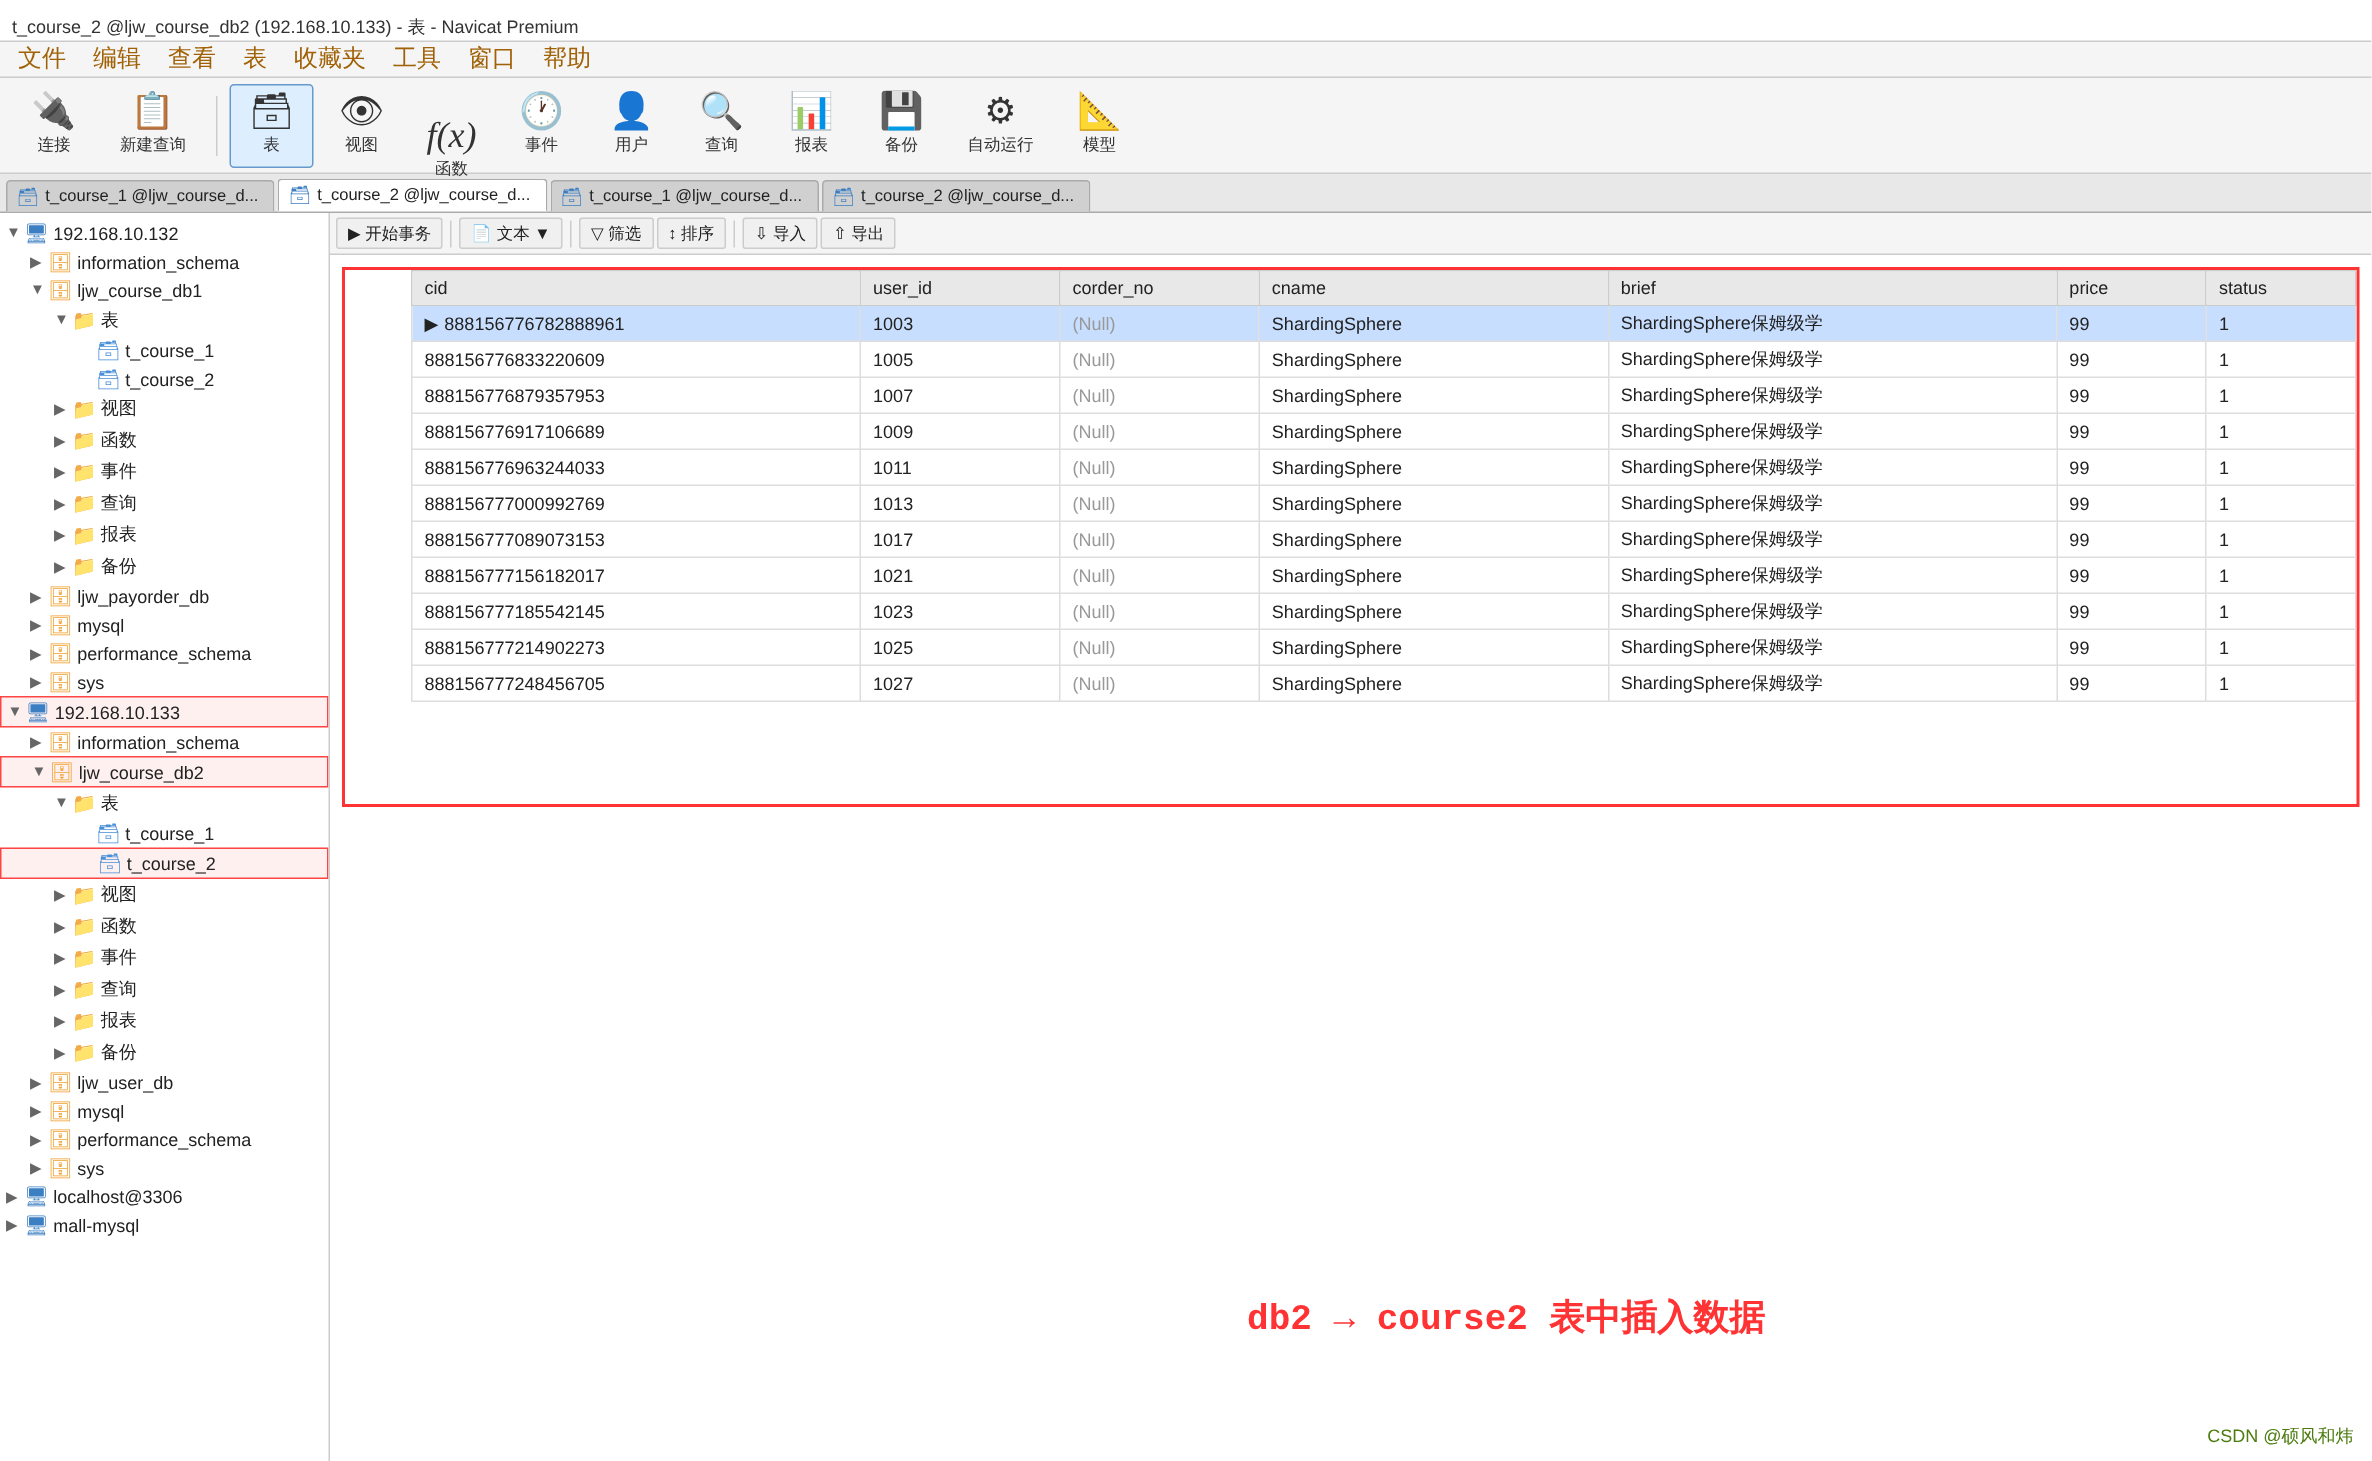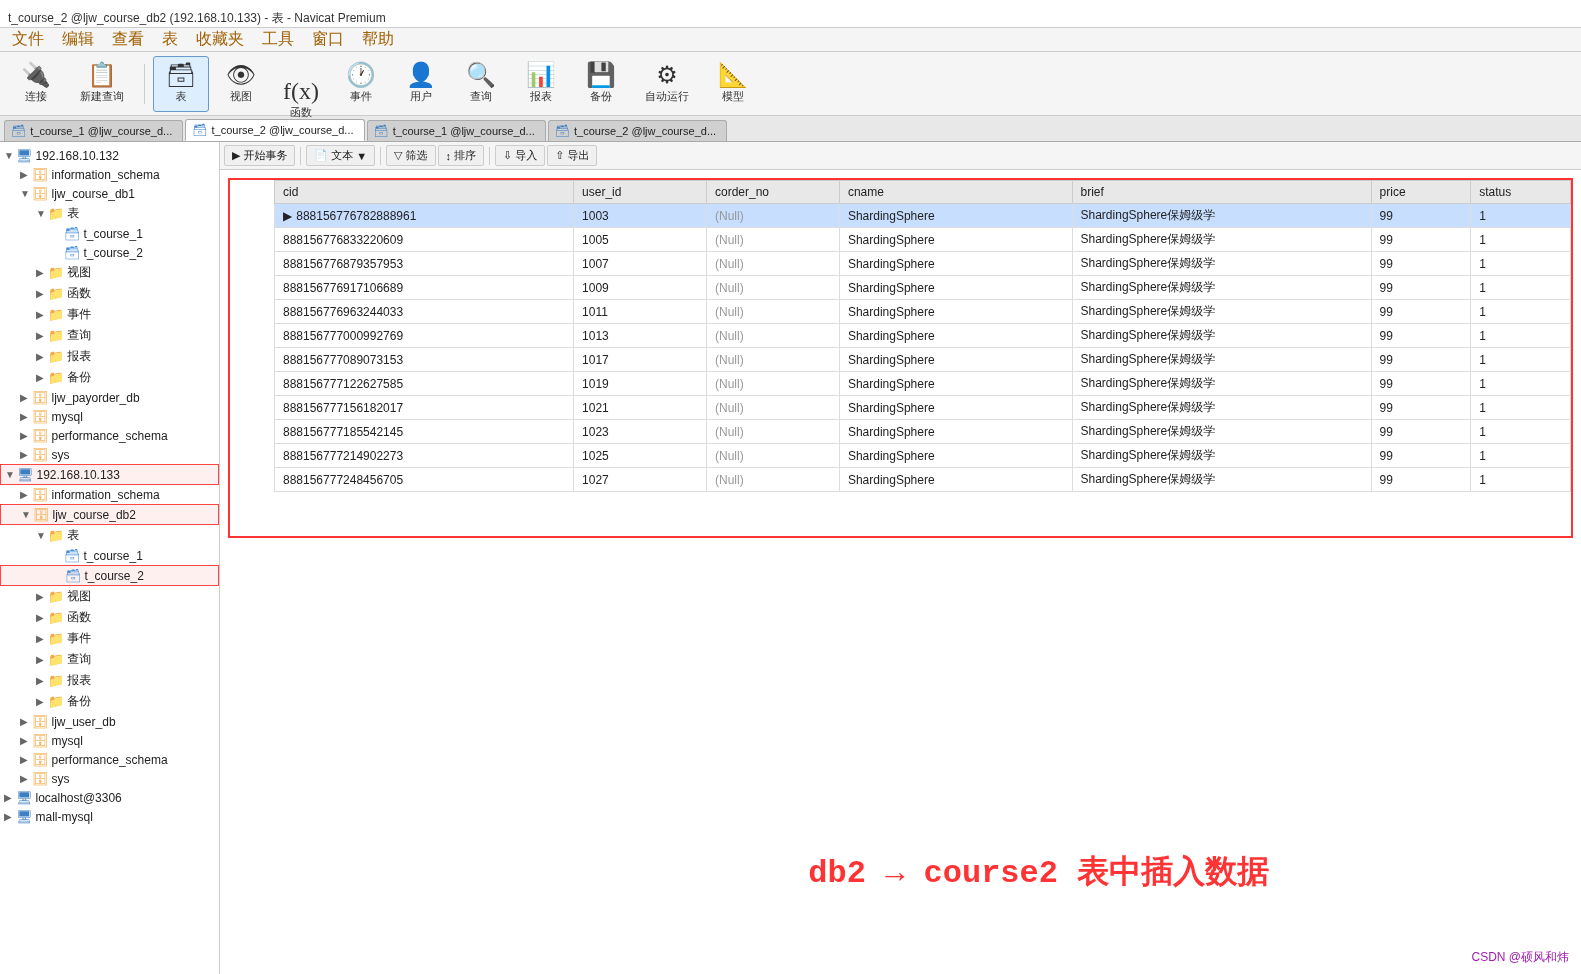--- a/index.html
+++ b/index.html
@@ -55,24 +55,24 @@
     .col-cid { width: 180px; }
     .col-userid { width: 80px; }
     .col-corderno { width: 80px; }
     .col-cname { width: 140px; }
     .col-brief { width: 180px; }
     .col-price { width: 60px; }
     .col-status { width: 60px; }
     .border-red { border: 2px solid #ff3333; }
 
     
-    .annotation { position: absolute; bottom: 80px; left: 50%; transform: translateX(-20%); font-size: 32px; font-weight: bold; color: #ff3333; font-family: 'Courier New', monospace; white-space: nowrap; }
-
-    
-    .watermark { position: fixed; bottom: 8px; right: 12px; font-size: 12px; color: #a21caf; }
+    .annotation { position: absolute; bottom: 80px; left: 50%; transform: translateX(-20%); font-size: 24px; font-weight: bold; color: #ff3333; font-family: 'Courier New', monospace; white-space: nowrap; }
+
+    
+    .watermark { position: fixed; bottom: 8px; right: 12px; font-size: 12px; color: #4d7c0f; }
   </style>
 </head>
 <body>
 
 <div class="title-bar">
   <span>t_course_2 @ljw_course_db2 (192.168.10.133) - 表 - Navicat Premium</span>
 </div>
 
 <div class="menu-bar">
 <div class="menu-item">文件</div>
@@ -97,21 +97,21 @@
   <div class="toolbar-separator"></div>
   <div class="toolbar-btn active">
     <span class="toolbar-icon">🗃</span>
     <span>表</span>
   </div>
   <div class="toolbar-btn">
     <span class="toolbar-icon">👁</span>
     <span>视图</span>
   </div>
   <div class="toolbar-btn">
-    <span class="toolbar-icon" style="font-family:serif;margin-top:31px;">f(x)</span>
+    <span class="toolbar-icon" style="font-family:serif;font-style:italic;margin-top:31px;">f(x)</span>
     <span>函数</span>
   </div>
   <div class="toolbar-btn">
     <span class="toolbar-icon">🕐</span>
     <span>事件</span>
   </div>
   <div class="toolbar-btn">
     <span class="toolbar-icon">👤</span>
     <span>用户</span>
   </div>
@@ -487,29 +487,20 @@
             <tr>
               <td>888156777089073153</td>
               <td>1017</td>
               <td style="color: rgb(153, 153, 153);">(Null)</td>
               <td>ShardingSphere</td>
               <td>ShardingSphere保姆级学</td>
               <td>99</td>
               <td>1</td>
             </tr>
             <tr>
-              <td>888156777122627585</td>
-              <td>1019</td>
-              <td style="color: rgb(153, 153, 153);">(Null)</td>
-              <td>ShardingSphere</td>
-              <td>ShardingSphere保姆级学</td>
-              <td>99</td>
-              <td>1</td>
-            </tr>
-            <tr>
               <td>888156777156182017</td>
               <td>1021</td>
               <td style="color: rgb(153, 153, 153);">(Null)</td>
               <td>ShardingSphere</td>
               <td>ShardingSphere保姆级学</td>
               <td>99</td>
               <td>1</td>
             </tr>
             <tr>
               <td>888156777185542145</td>

